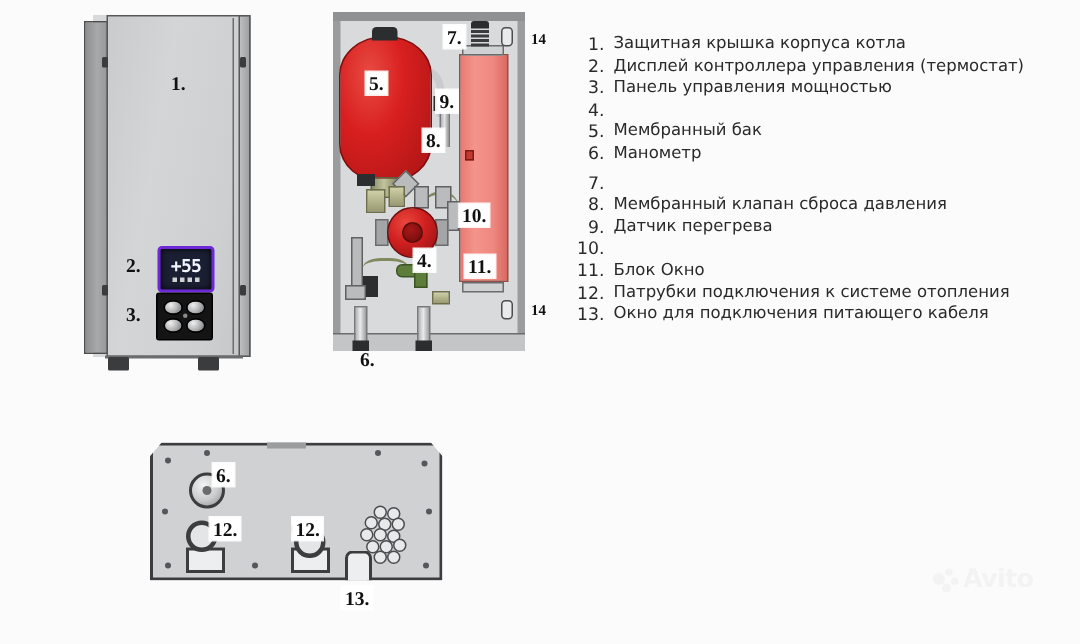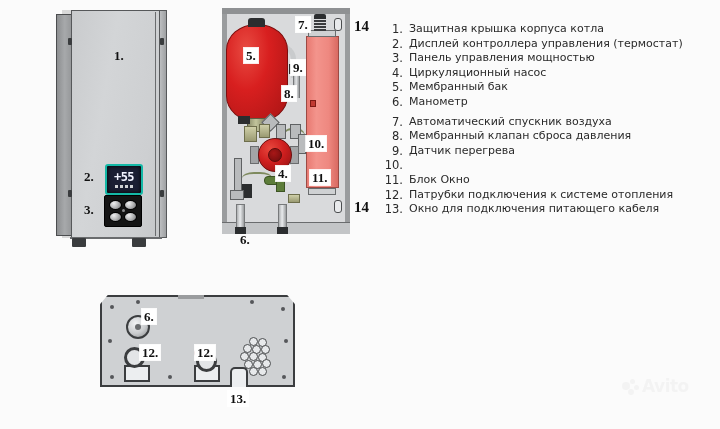--- a/index.html
+++ b/index.html
@@ -12,41 +12,41 @@
 
   
   .lbl{
     position:absolute;background:#fff;color:#111;
     font-family:"Liberation Serif","DejaVu Serif",serif;
     font-weight:bold;font-size:13px;line-height:15px;
     padding:0 2px;white-space:nowrap;z-index:40;
     box-shadow:0 0 0 1px rgba(255,255,255,.9);
   }
   .lbl.nb{background:transparent;box-shadow:none;}
-  .lbl.sm{font-size:15px;}
+  .lbl.sm{font-size:10px;}
 
   
   #unit-closed{position:absolute;left:56px;top:8px;width:112px;height:232px;}
   .c-shadow{position:absolute;left:6px;top:2px;width:104px;height:228px;background:#d9d9d9;}
   .c-side{position:absolute;left:0px;top:6px;width:16px;height:222px;
     background:linear-gradient(90deg,#8d8f91 0%,#a7a9ab 55%,#97999b 100%);
     border:1px solid #4b4d4f;box-sizing:border-box;}
   .c-face{position:absolute;left:15px;top:2px;width:96px;height:228px;
     background:linear-gradient(100deg,#c9cbcd 0%,#d3d5d7 35%,#cdcfd1 75%,#c3c5c7 100%);
     border:1px solid #56585a;box-sizing:border-box;}
   .c-edge-r{position:absolute;left:103px;top:2px;width:8px;height:228px;
     background:linear-gradient(90deg,#bcbec0,#9fa1a3);border:1px solid #56585a;box-sizing:border-box;}
   .c-seam{position:absolute;left:99px;top:4px;width:1px;height:224px;background:#6a6c6e;}
   .screw{position:absolute;width:4px;height:7px;background:#3a3c3e;border-radius:1px;z-index:6;}
   .c-foot{position:absolute;width:14px;height:9px;background:#3a3c3e;border-radius:1px;z-index:5;}
   .c-footbar{position:absolute;left:14px;top:229px;width:92px;height:2px;background:#6a6c6e;}
 
   .display{
     position:absolute;left:49px;top:156px;width:34px;height:27px;
-    background:#1b1f33;border:2px solid #14b8a6;border-radius:3px;
+    background:#1b1f33;border:2px solid #6d28d9;border-radius:3px;
     box-shadow:inset 0 0 4px #000;
     display:flex;flex-direction:column;align-items:center;justify-content:center;}
   .display .dval{color:#f2f4ff;font-weight:bold;font-size:12px;letter-spacing:-.5px;
     font-family:"DejaVu Sans Mono","Liberation Mono",monospace;line-height:12px;}
   .display .dticks{display:flex;gap:2px;margin-top:2px;}
   .display .dticks i{display:block;width:3px;height:3px;background:#cfd1d3;}
 
   .ctrl{position:absolute;left:48px;top:187px;width:38px;height:32px;background:#141414;
     border:1px solid #000;border-radius:2px;display:grid;grid-template-columns:1fr 1fr;
     grid-template-rows:1fr 1fr;gap:2px;padding:4px;box-sizing:border-box;}
@@ -316,33 +316,31 @@
     <div class="leg-row">
       <span class="leg-num">2.</span>
       <span class="leg-txt">Дисплей контроллера управления (термостат)</span>
     </div>
     <div class="leg-row">
       <span class="leg-num">3.</span>
       <span class="leg-txt">Панель управления мощностью</span>
     </div>
     <div class="leg-row">
       <span class="leg-num">4.</span>
-      <span class="leg-txt">Циркуляционный насос</span>
     </div>
     <div class="leg-row">
       <span class="leg-num">5.</span>
       <span class="leg-txt">Мембранный бак</span>
     </div>
     <div class="leg-row">
       <span class="leg-num">6.</span>
       <span class="leg-txt">Манометр</span>
     </div>
     <div class="leg-row" style="margin-top:5px;">
       <span class="leg-num">7.</span>
-      <span class="leg-txt">Автоматический спускник воздуха</span>
     </div>
     <div class="leg-row">
       <span class="leg-num">8.</span>
       <span class="leg-txt">Мембранный клапан сброса давления</span>
     </div>
     <div class="leg-row">
       <span class="leg-num">9.</span>
       <span class="leg-txt">Датчик перегрева</span>
     </div>
     <div class="leg-row">

